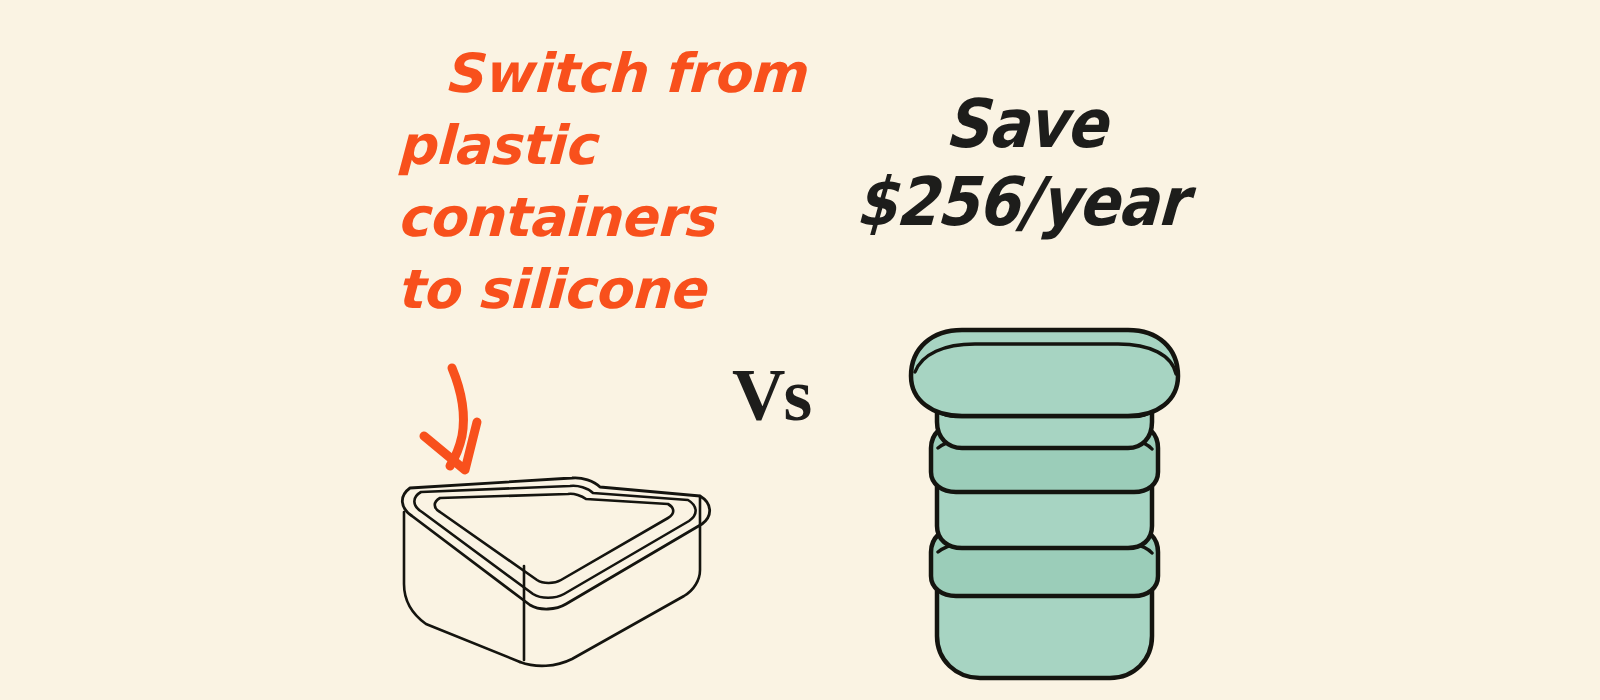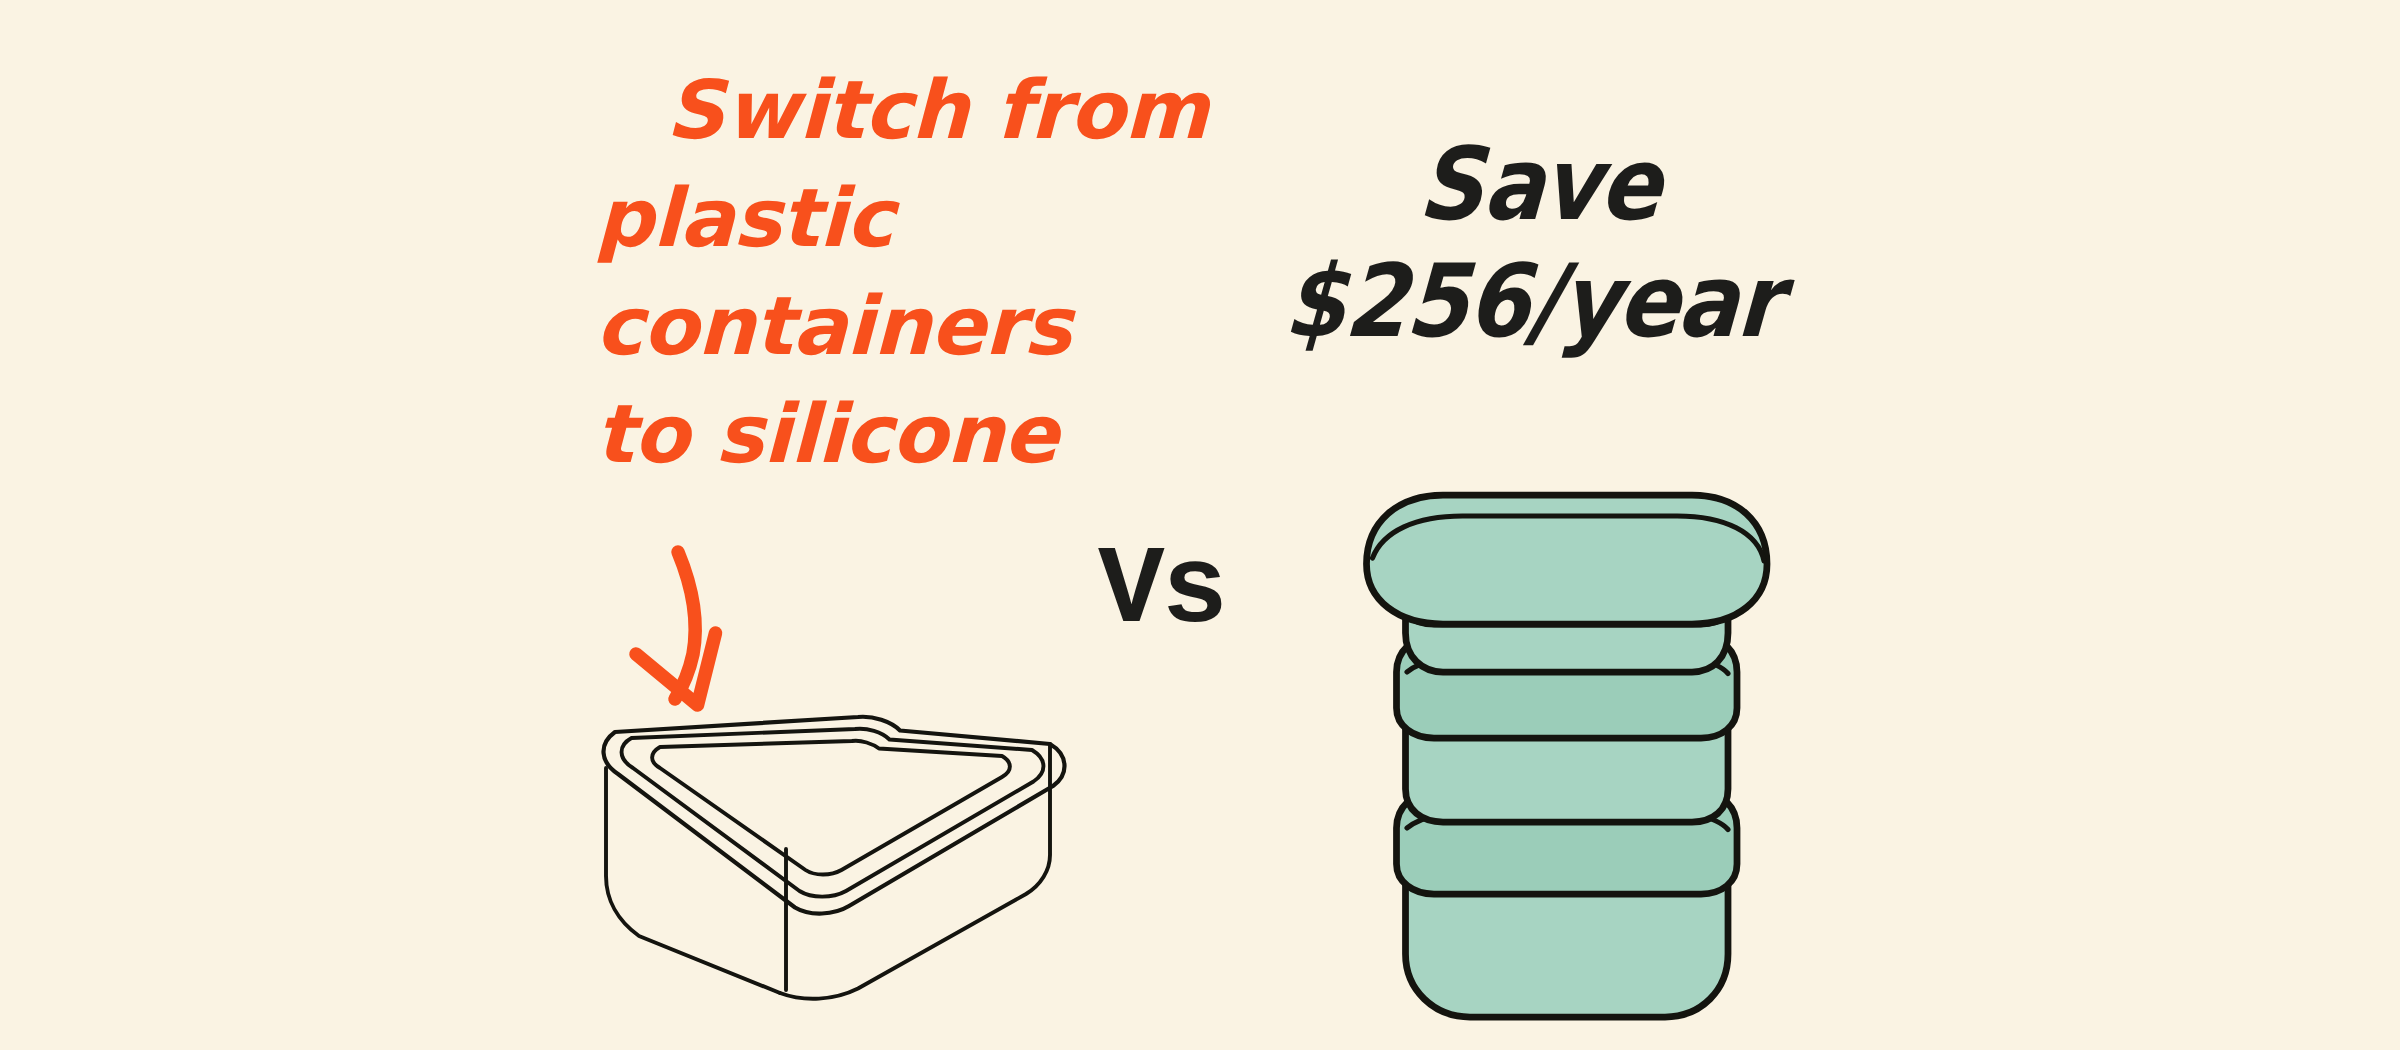--- a/index.html
+++ b/index.html
@@ -71,21 +71,21 @@
     transform-origin: left center;
   }
   .sv-line.s1 { padding-left: 90px; }
   .sv-line.s2 { padding-left: 0px;  }
 
   
   .vs-label {
     position: absolute;
     left: 732px;
     top: 358px;
-    font-family: Liberation Mono, monospace;
+    font-family: Liberation Serif, serif;
     font-size: 74px;
     font-weight: 700;
     color: #1D1D1B;
     letter-spacing: -2px;
     line-height: 1;
   }
 
   
   .art-layer {
     position: absolute;

